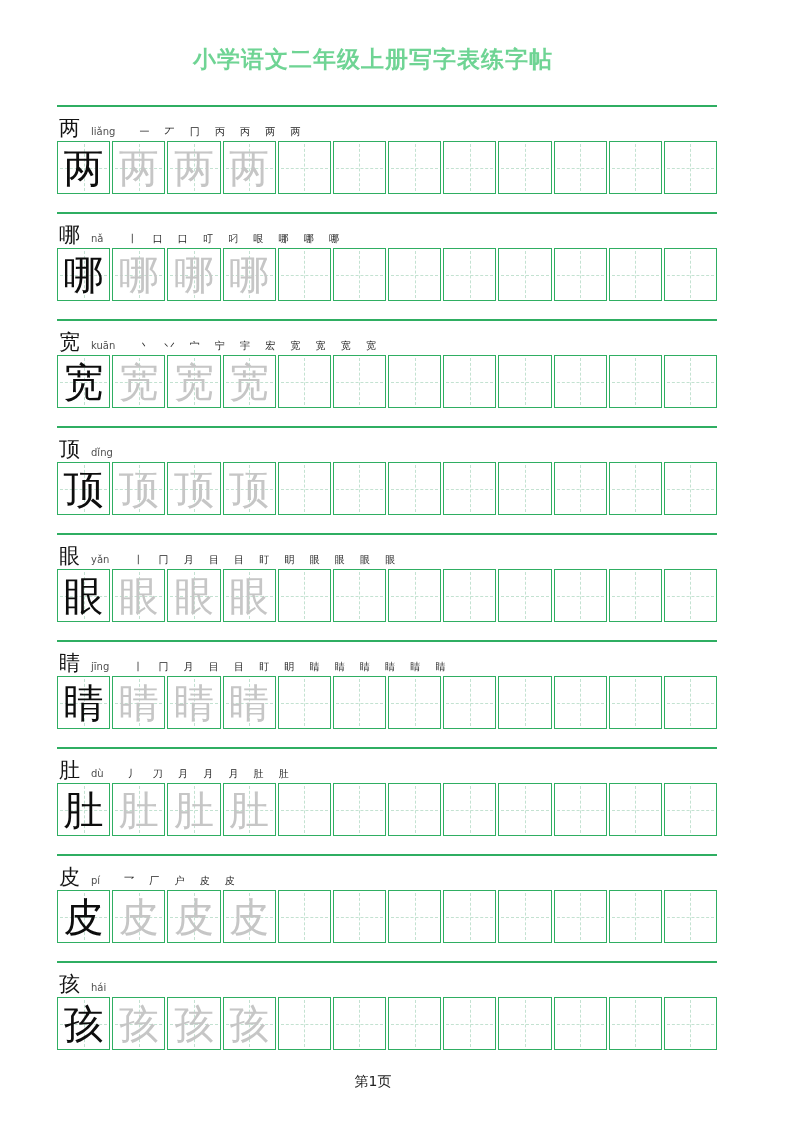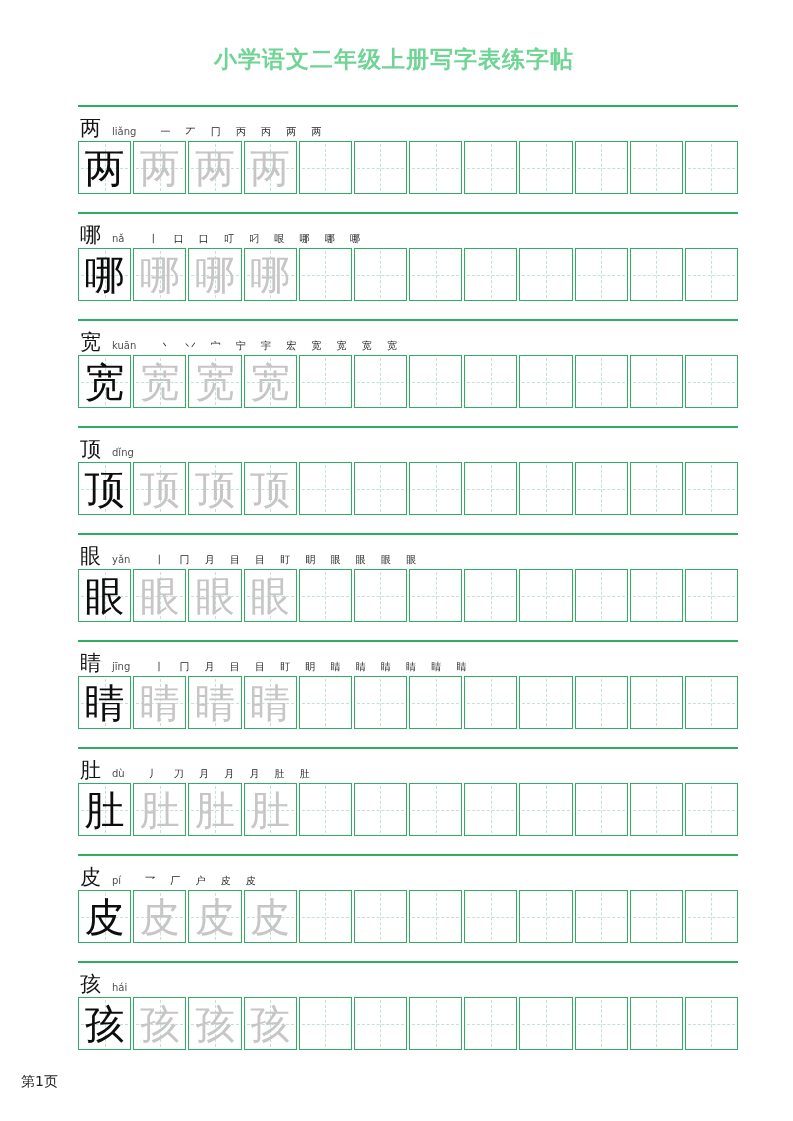--- a/index.html
+++ b/index.html
@@ -3,21 +3,20 @@
 <meta charset="utf-8">
 <style>
   html, body { margin: 0; padding: 0; background: #ffffff; }
   .page {
     position: relative;
     width: 746px;
     height: 1121px;
     background: #ffffff;
     overflow: hidden;
     font-family: "DejaVu Sans", "Liberation Sans", sans-serif;
-    margin-left: 21px;
   }
   .title {
     margin: 0;
     padding-top: 44px;
     text-align: center;
     font-size: 23px;
     font-weight: 600;
     letter-spacing: 1px;
     color: var(--title-green, #6fd494);
   }
@@ -93,20 +92,21 @@
     line-height: 1;
     pointer-events: none;
   }
   .glyph.model { color: #0d0d0d; }
   .glyph.trace { color: var(--trace-gray, #c6c6c6); }
   .footer {
     position: absolute;
     left: 0;
     right: 0;
     bottom: 30px;
+    text-align: center;
     font-size: 14px;
     color: #222222;
   }
 </style>
 </head>
 <body>
 
 <div class="page">
   <h1 class="title">小学语文二年级上册写字表练字帖</h1>
   <div class="content" id="rows">

